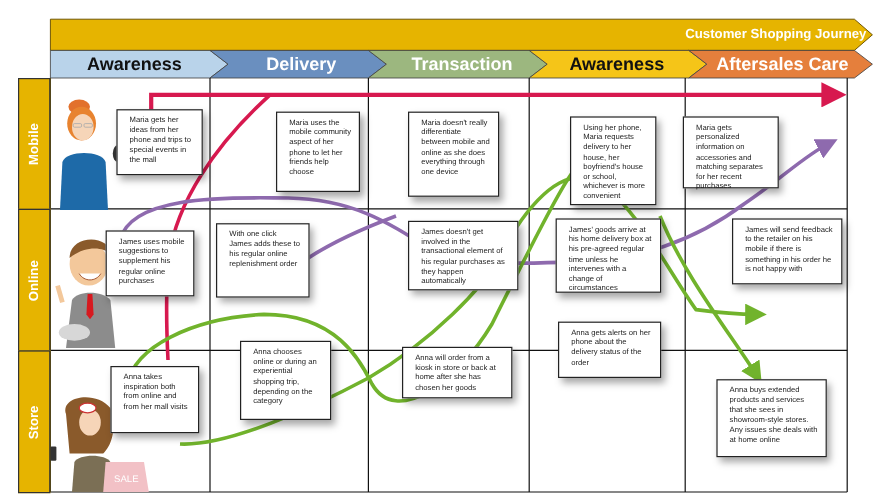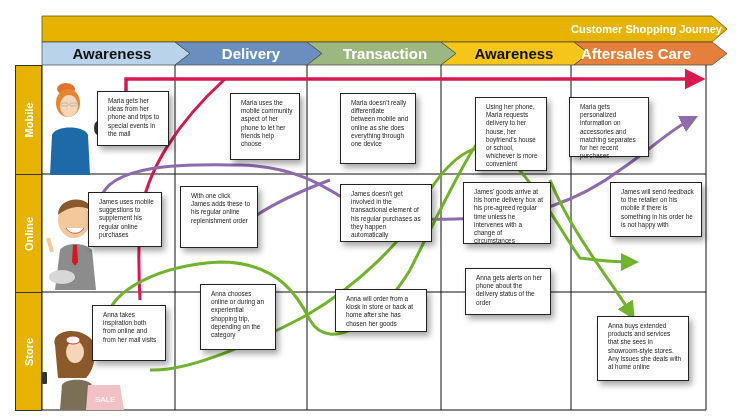--- a/index.html
+++ b/index.html
@@ -22,21 +22,21 @@
   <polygon points="307,42 441,42 456,53.5 441,65 307,65 322,53.5" fill="#9cb77f" stroke="#444" stroke-width="0.7"></polygon>
   <polygon points="441,42 574,42 589,53.5 574,65 441,65 456,53.5" fill="#f5c518" stroke="#444" stroke-width="0.7"></polygon>
   <polygon points="574,42 712,42 727,53.5 712,65 574,65 589,53.5" fill="#e57f3c" stroke="#444" stroke-width="0.7"></polygon>
 </svg>
 
 <div class="title-label">Customer Shopping Journey</div>
 <div class="stage-label" style="left:42px;width:140px;color:#111;">Awareness</div>
 <div class="stage-label" style="left:182px;width:138px;color:#fff;">Delivery</div>
 <div class="stage-label" style="left:316px;width:138px;color:#fff;">Transaction</div>
 <div class="stage-label" style="left:450px;width:128px;color:#111;">Awareness</div>
-<div class="stage-label" style="left:568px;width:136px;color:#fff;">Aftersales Care</div>
+<div class="stage-label" style="left:584px;width:136px;color:#fff;">Aftersales Care</div>
 
 <svg id="grid-svg" width="739" height="416">
   <g stroke="#111" stroke-width="1" fill="none">
     <line x1="42" y1="65" x2="42" y2="410"></line>
     <line x1="175" y1="65" x2="175" y2="410"></line>
     <line x1="307" y1="65" x2="307" y2="410"></line>
     <line x1="441" y1="65" x2="441" y2="410"></line>
     <line x1="571" y1="65" x2="571" y2="410"></line>
     <line x1="706" y1="65" x2="706" y2="410"></line>
     <line x1="15" y1="174" x2="706" y2="174"></line>

